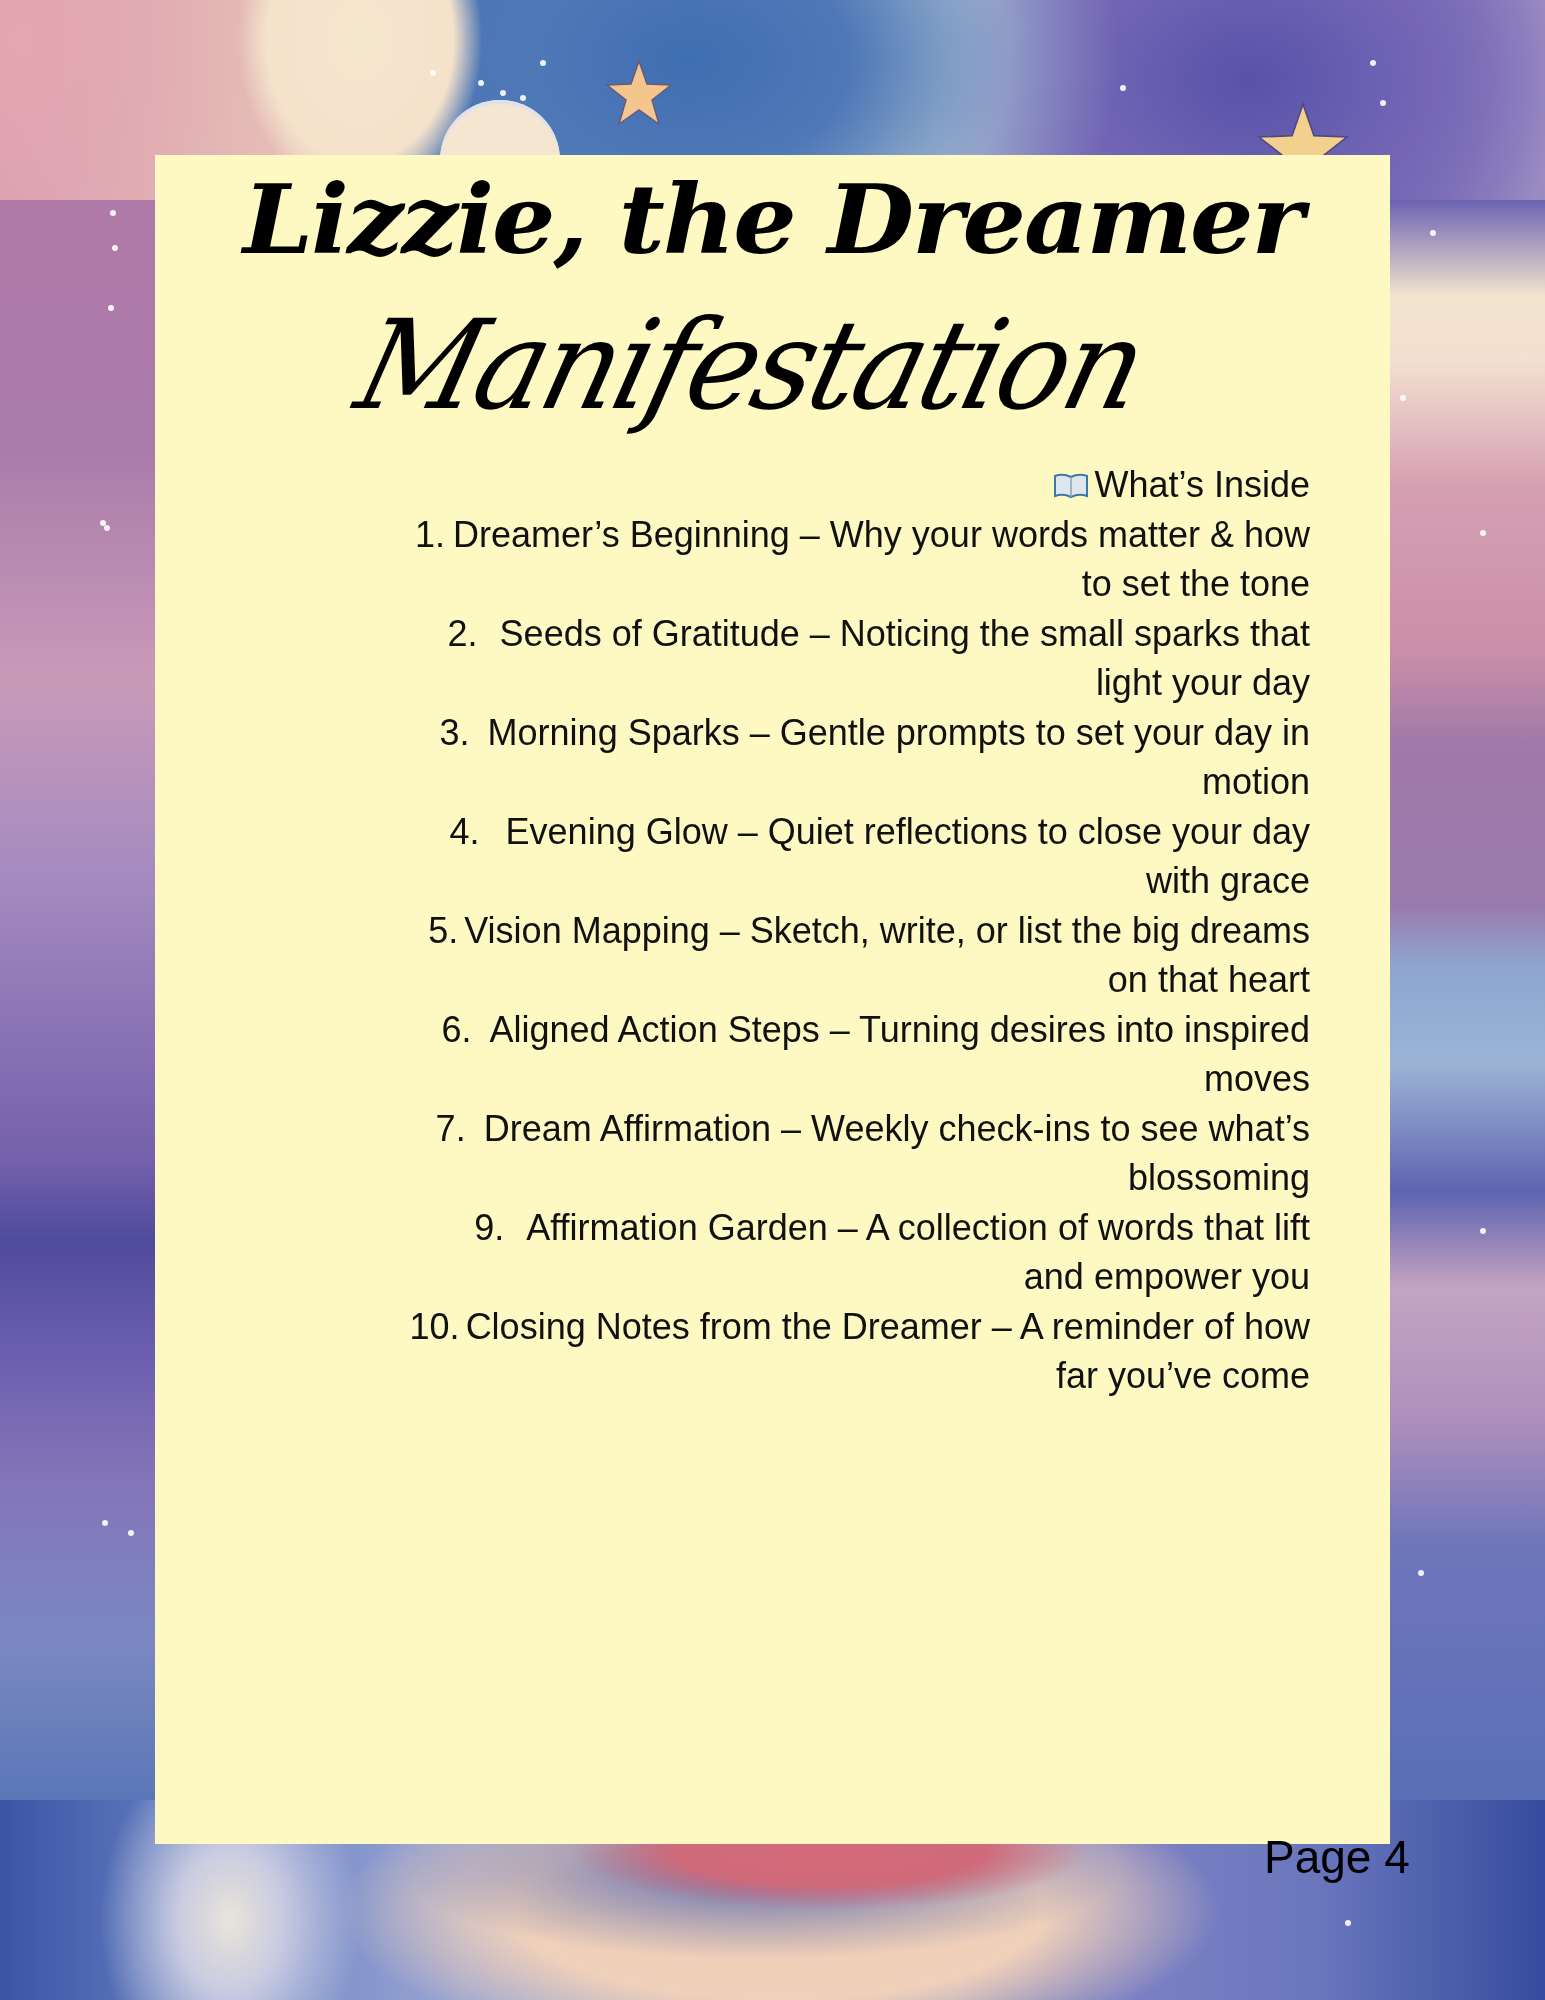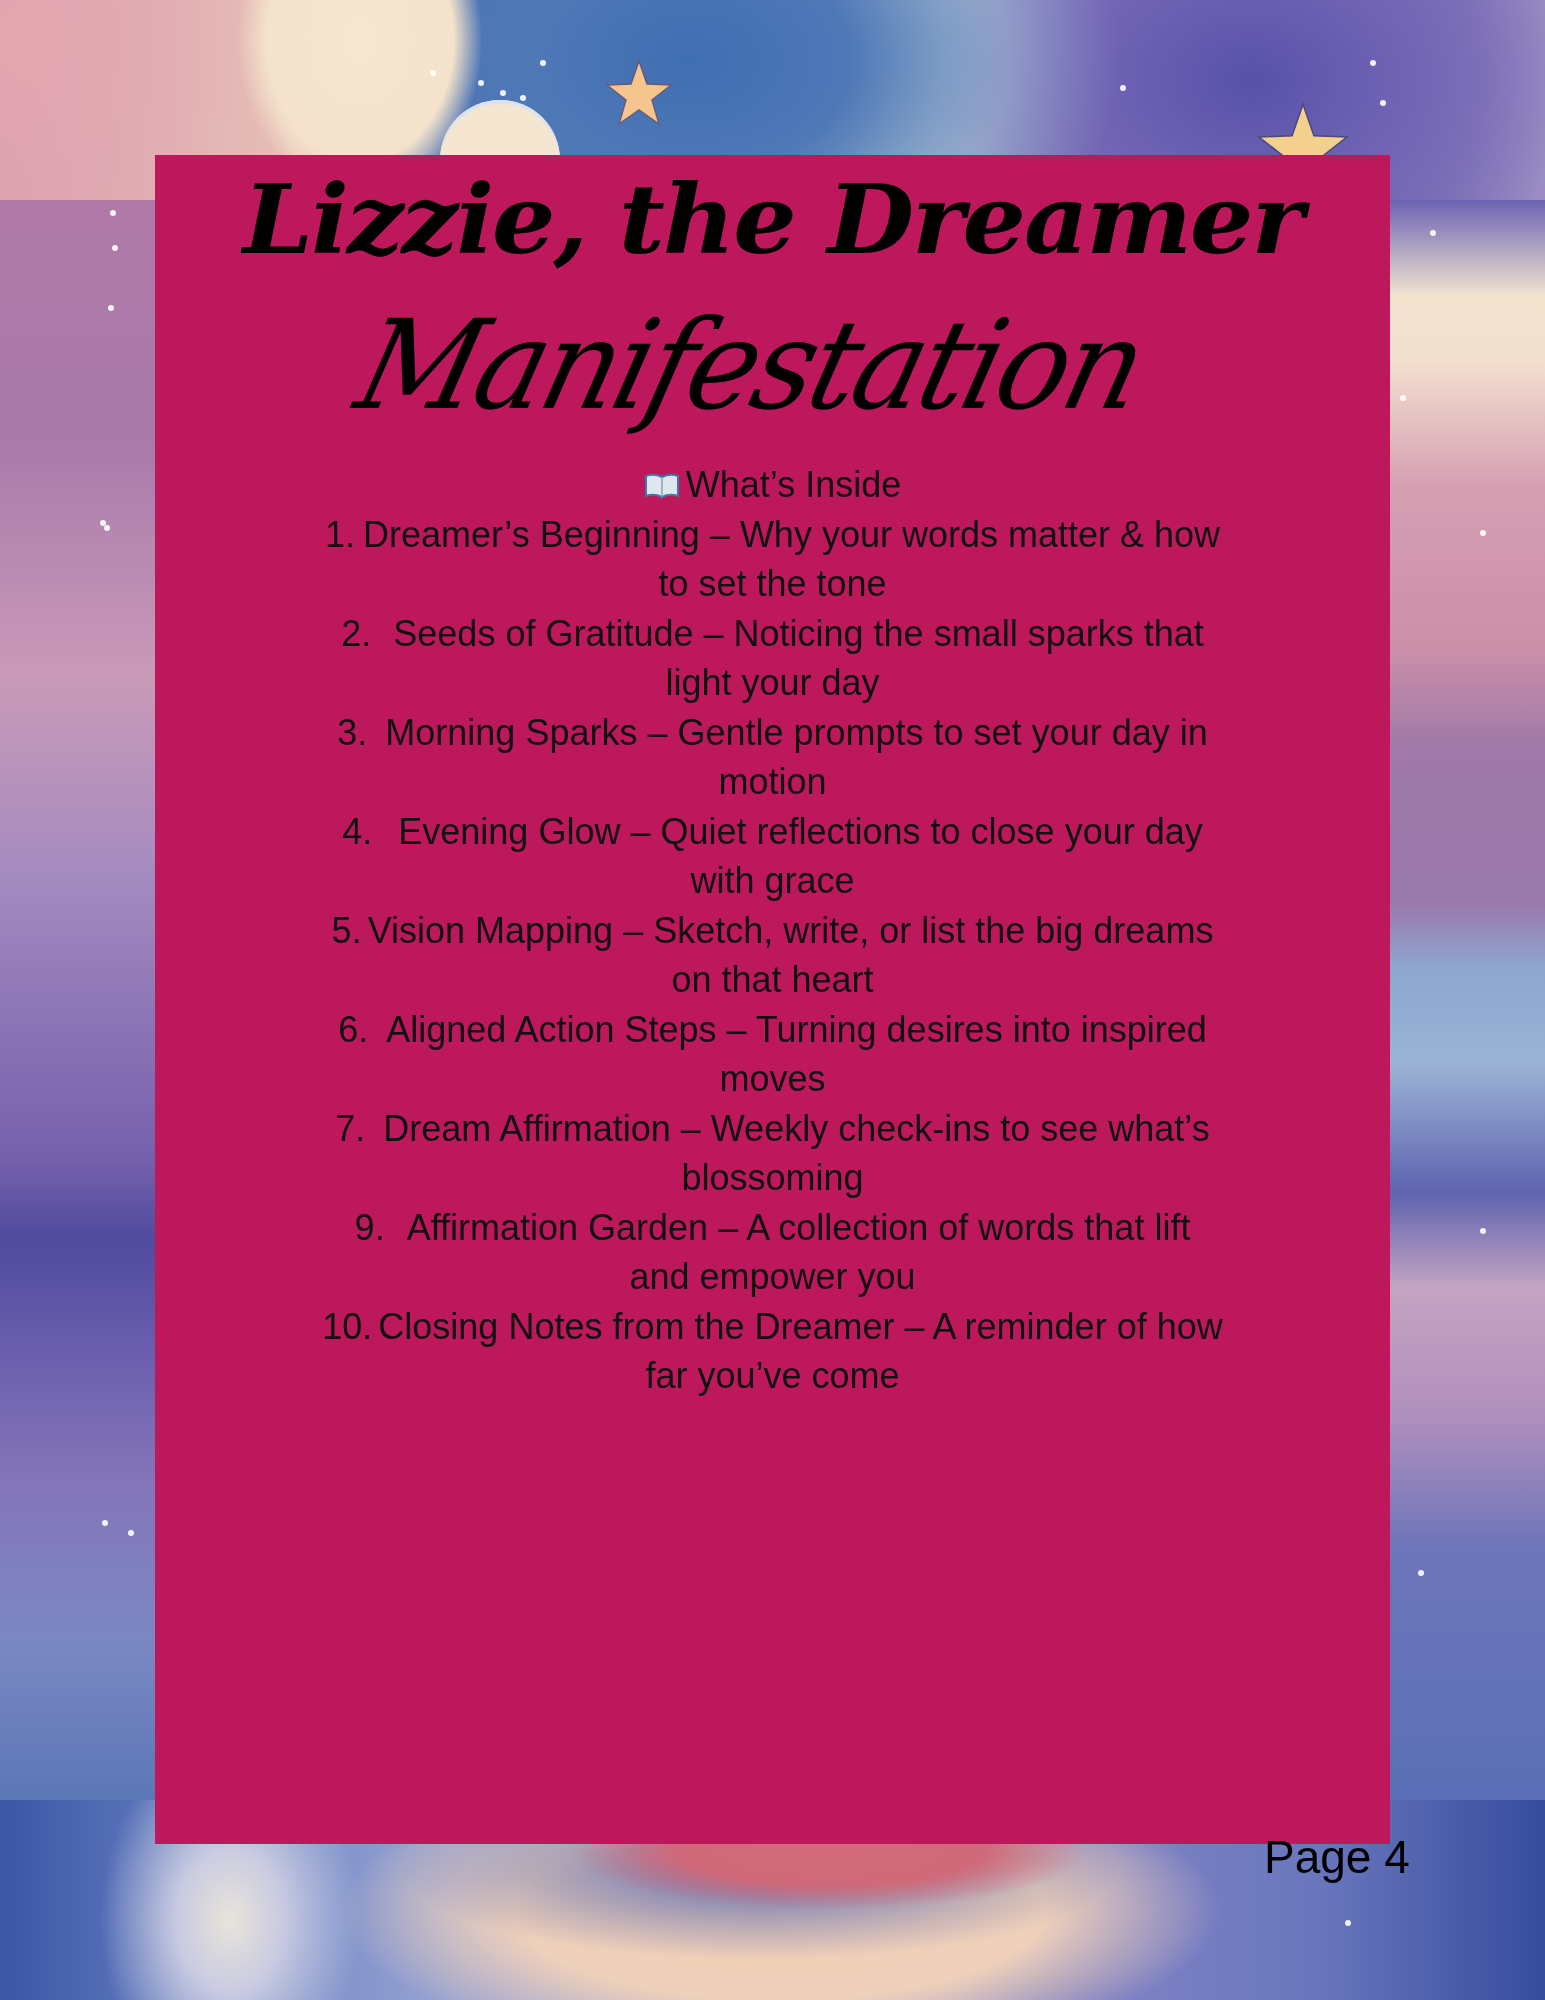--- a/index.html
+++ b/index.html
@@ -55,21 +55,21 @@
   }
   .star { position: absolute; }
   .sparkle {
     position: absolute; width: 6px; height: 6px; border-radius: 50%;
     background: rgba(255,255,255,0.9);
   }
 
   
   .panel {
     position: absolute; left: 155px; top: 155px; width: 1235px; height: 1689px;
-    background: #be185d;
+    background: #fef9c3;
   }
   .title {
     position: absolute; left: 0; right: 0; top: 5px;
     text-align: center;
     font-family: "DejaVu Serif", serif;
     font-weight: bold; font-style: italic;
     font-size: 96px; line-height: 120px;
     letter-spacing: -2px;
     color: #000;
     transform: scaleX(1.04);
@@ -80,21 +80,21 @@
     font-family: "DejaVu Serif", serif;
     font-style: italic;
     font-size: 118px; line-height: 140px;
     color: #000;
     transform: skewX(-14deg) scaleY(1.05);
     letter-spacing: -4px;
     font-weight: normal;
   }
   .contents {
     position: absolute; left: 80px; top: 305px; width: 1075px;
-    text-align: center;
+    text-align: right;
     font-family: "Liberation Sans", sans-serif;
     font-size: 36px; line-height: 49.5px;
     color: #111;
   }
   .heading-line { display: block; }
   .book-icon {
     display: inline-block; width: 36px; height: 26px; vertical-align: -2px;
     margin-right: 6px;
   }
   .toc-item { display: block; }

